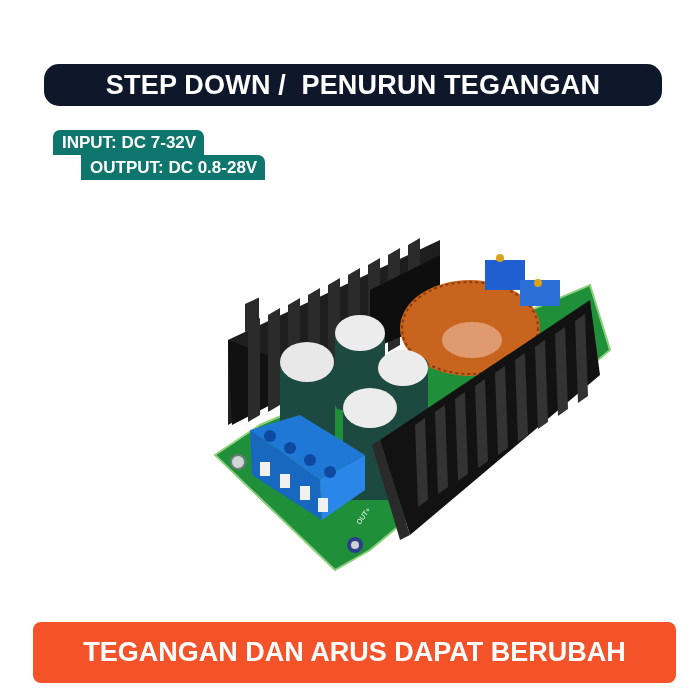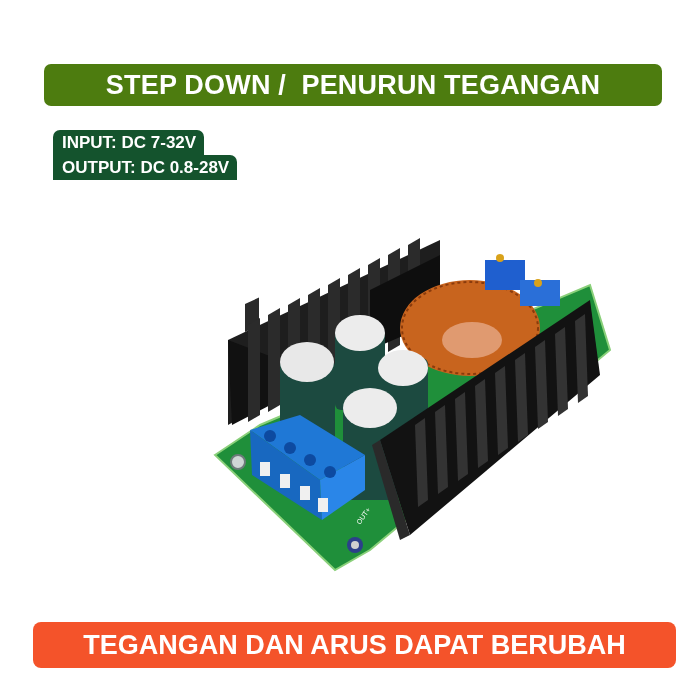--- a/index.html
+++ b/index.html
@@ -1,23 +1,23 @@
 <!DOCTYPE html>
 <html><head>
   <meta charset="utf-8">
   <style>
     html, body { margin: 0; padding: 0; }
     body { width: 700px; height: 700px; background: #ffffff; position: relative; overflow: hidden; font-family: "Liberation Sans", "DejaVu Sans", sans-serif; }
-    .title-bar { position: absolute; left: 44px; top: 64px; width: 618px; height: 42px; background: #4d7c0f; border-radius: 7px; color: #fff; display: flex; align-items: center; justify-content: center; font-weight: bold; font-size: 27px; letter-spacing: 0.2px; white-space: pre; }
+    .title-bar { position: absolute; left: 44px; top: 64px; width: 618px; height: 42px; background: #0f172a; border-radius: 15px; color: #fff; display: flex; align-items: center; justify-content: center; font-weight: bold; font-size: 27px; letter-spacing: 0.2px; white-space: pre; }
     .specs { position: absolute; left: 53px; top: 130px; }
-    .spec-row { background: #14532d; color: #fff; font-weight: bold; font-size: 17px; line-height: 25px; height: 25px; padding: 0 8px 0 9px; display: table; white-space: nowrap; }
+    .spec-row { background: #0f766e; color: #fff; font-weight: bold; font-size: 17px; line-height: 25px; height: 25px; padding: 0 8px 0 9px; display: table; white-space: nowrap; }
     .spec-row:nth-child(1) { border-radius: 7px 7px 0 0; }
-    .spec-row:nth-child(2) { border-radius: 0 7px 0 0; }
+    .spec-row:nth-child(2) { border-radius: 0 7px 0 0; margin-left: 28px; }
     .spec-row:nth-child(3) { border-radius: 0 7px 7px 7px; }
-    .bottom-bar { position: absolute; left: 33px; top: 622px; width: 643px; height: 46px; background: #f4532a; border-radius: 8px; color: #fff; display: flex; align-items: center; justify-content: center; font-weight: bold; font-size: 27px; }
+    .bottom-bar { position: absolute; left: 33px; top: 622px; width: 643px; height: 61px; background: #f4532a; border-radius: 8px; color: #fff; display: flex; align-items: center; justify-content: center; font-weight: bold; font-size: 27px; }
     .product { position: absolute; left: 200px; top: 200px; width: 420px; height: 380px; }
   </style>
 </head>
 <body>
 
 <div class="title-bar">STEP DOWN /  PENURUN TEGANGAN</div>
 
 <div class="specs">
   <div class="spec-row">INPUT: DC 7-32V</div>
   <div class="spec-row">OUTPUT: DC 0.8-28V</div>

